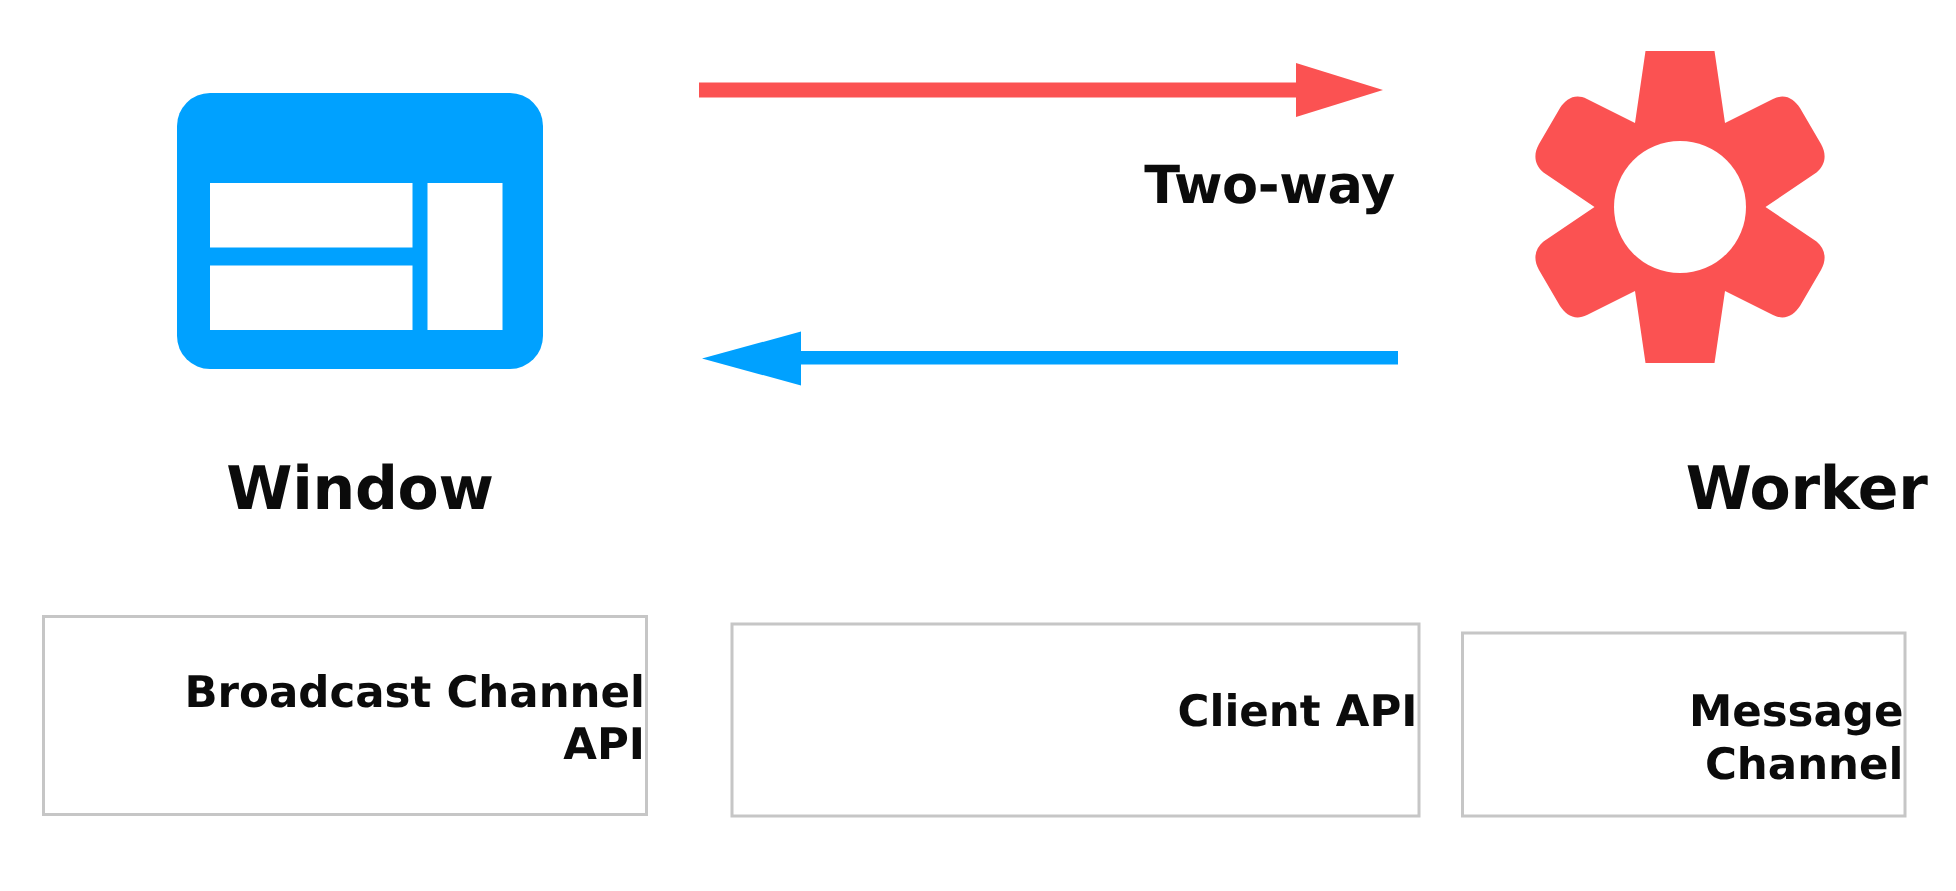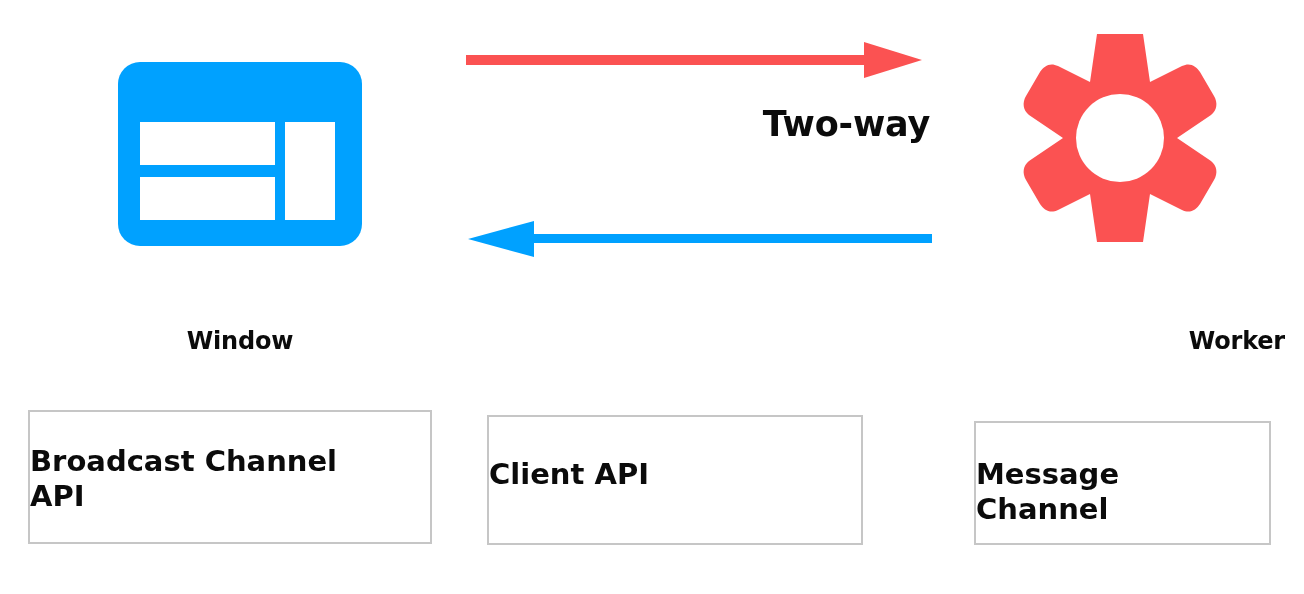--- a/index.html
+++ b/index.html
@@ -70,48 +70,47 @@
     font-weight: bold;
     line-height: 1.42;
     color: #0b0b0b;
     letter-spacing: -0.2px;
   }
 
   
   .node-label {
     position: absolute;
     text-align: center;
-    font-size: 24px;
+    font-size: 40px;
     font-weight: bold;
     color: #0b0b0b;
     letter-spacing: -0.2px;
-    margin-top: 24px;
   }
   .label-window { left: 90px;  top: 303px; width: 300px; }
   .label-worker { left: 985px; top: 303px; width: 300px; text-align: right; }
 
   
   .api-box {
     position: absolute;
     box-sizing: border-box;
     border: 2px solid #c6c6c6;
     background: #ffffff;
-    text-align: left;
+    text-align: right;
     color: #0b0b0b;
     font-weight: bold;
     line-height: 1.22;
     white-space: pre-line;
   }
   .api-box-broadcast {
     left: 28px;  top: 410px;  width: 404px; height: 134px;
     font-size: 29px;
     padding-top: 32px;
   }
   .api-box-client {
-    left: 487px; top: 415px; width: 376px; height: 130px;
+    left: 487px; top: 415px; width: 460px; height: 130px;
     font-size: 29px;
     padding-top: 40px;
   }
   .api-box-message {
     left: 974px; top: 421px; width: 297px; height: 124px;
     font-size: 29px;
     padding-top: 34px;
   }
 </style>
 </head>

